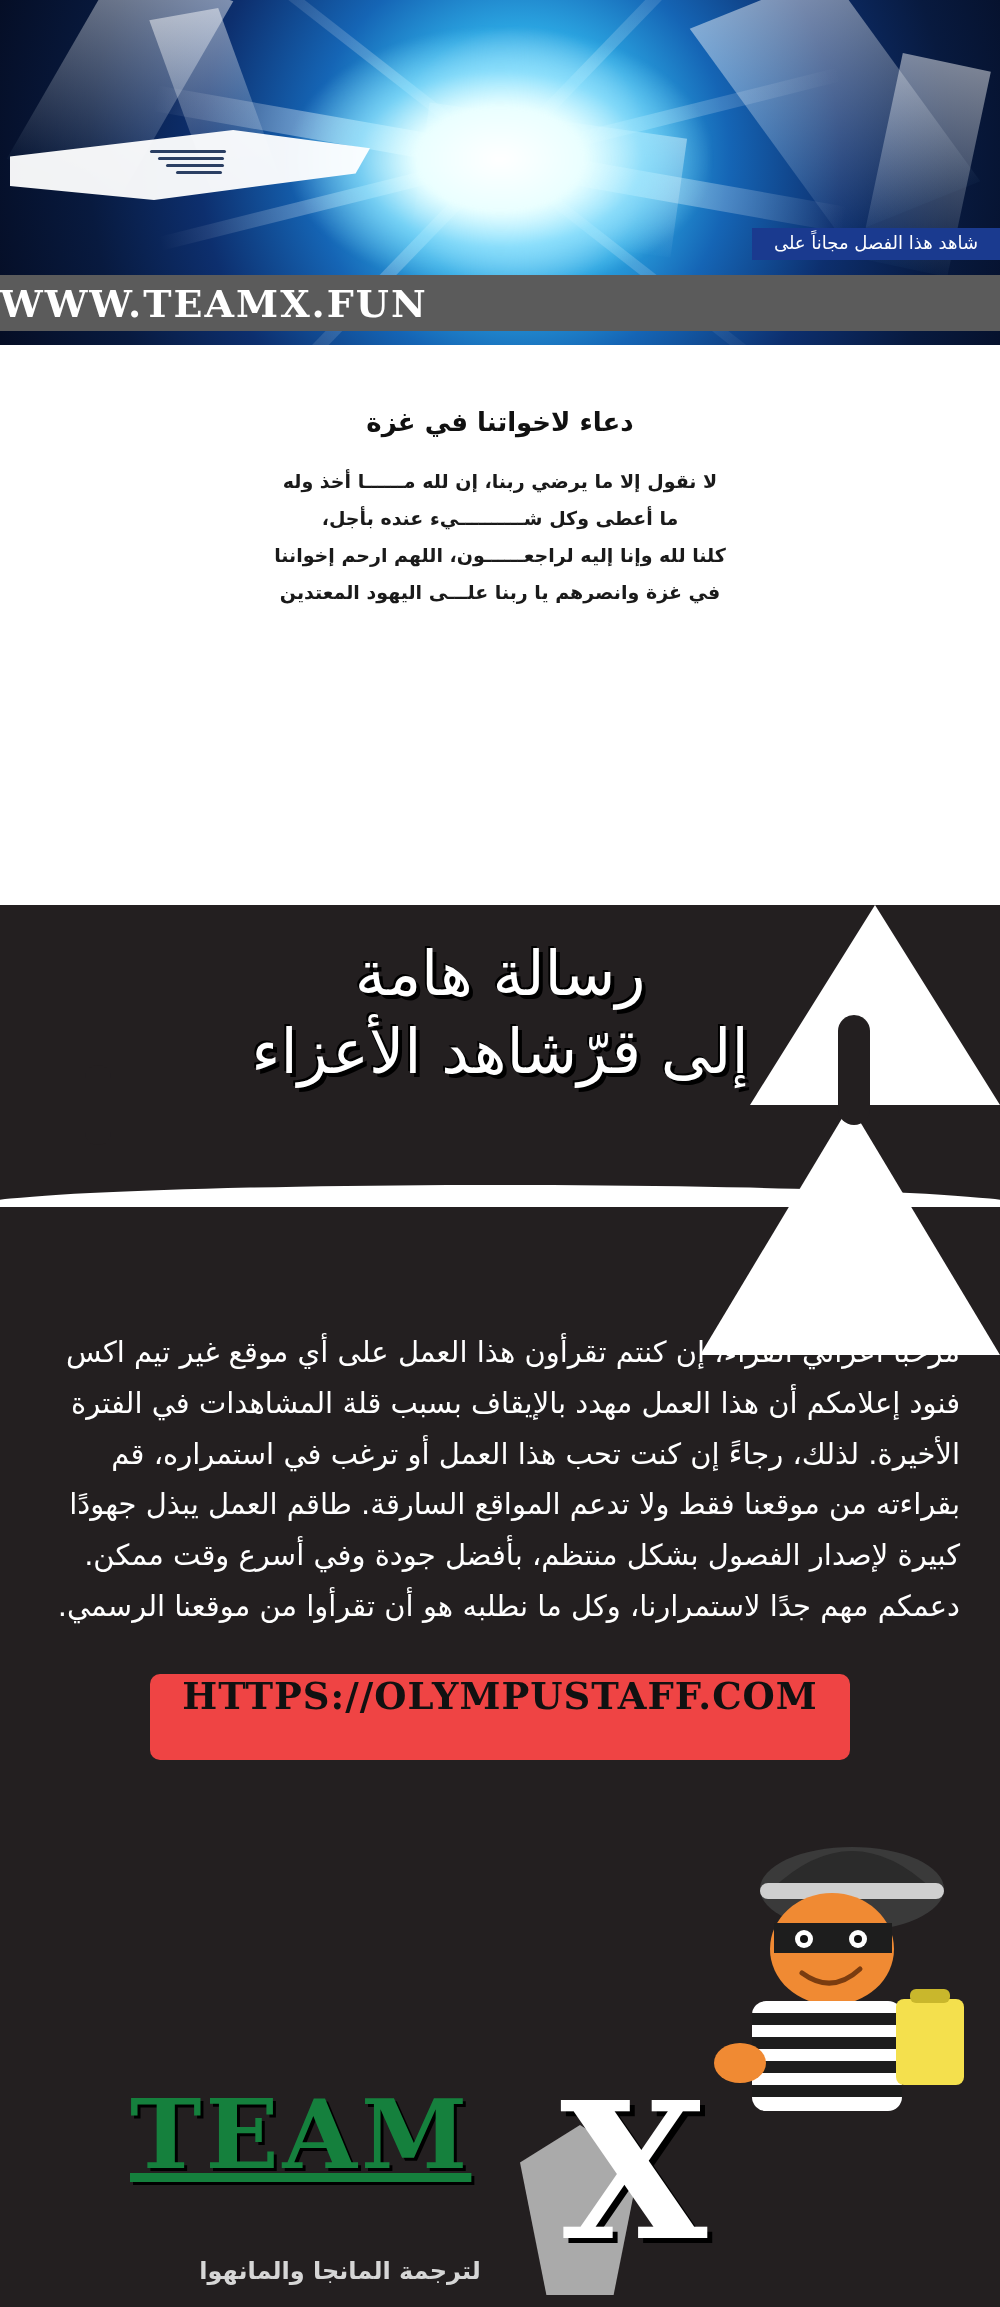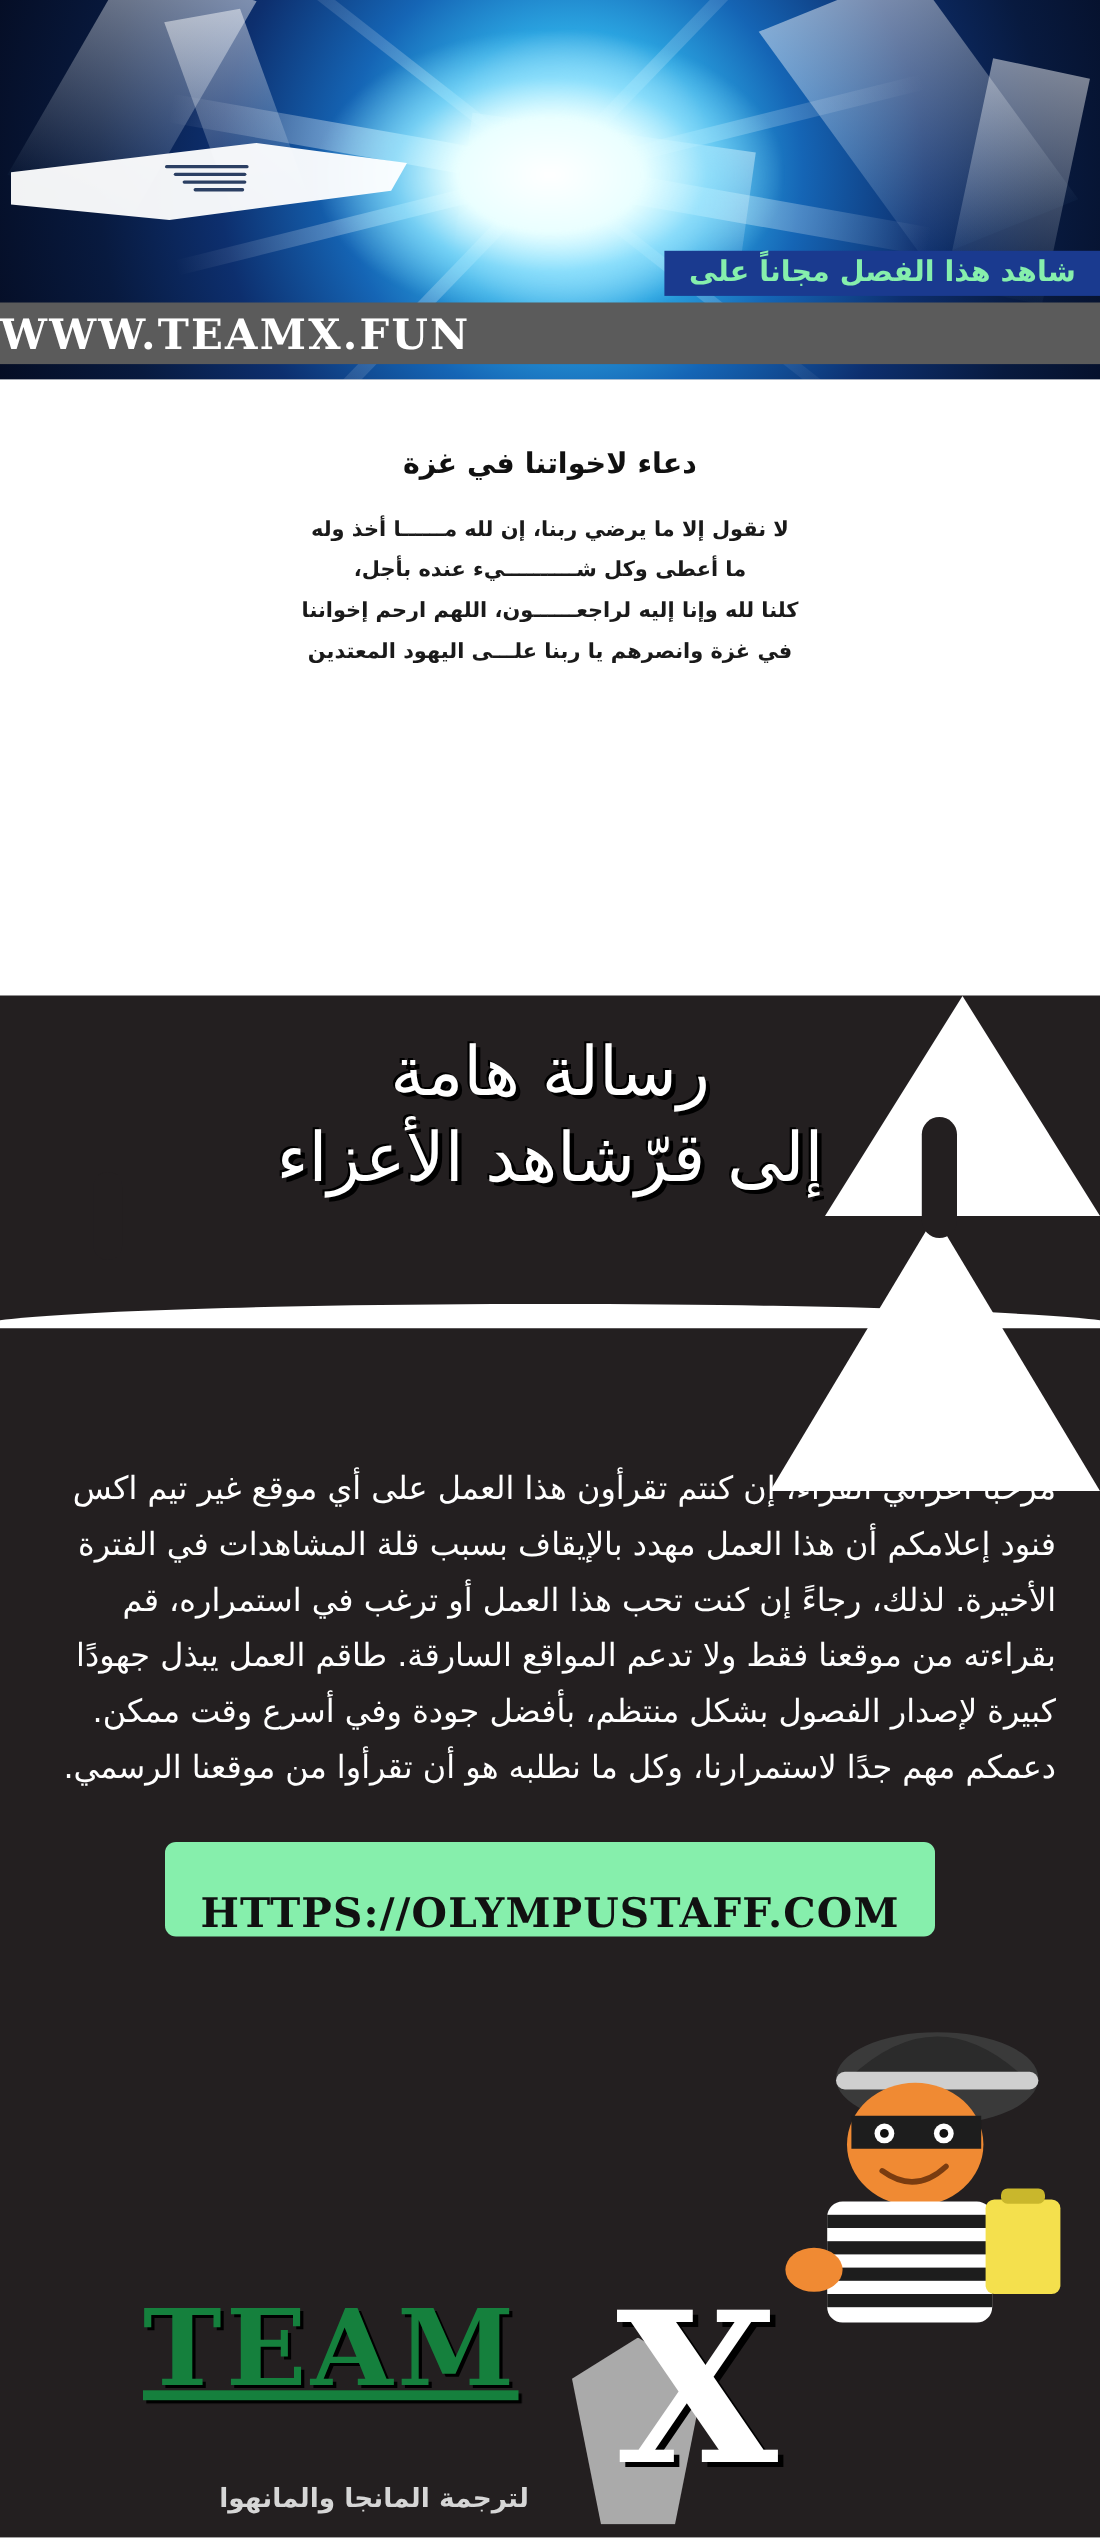--- a/index.html
+++ b/index.html
@@ -84,23 +84,23 @@
     position: absolute;
     left: 0; right: auto;
     top: 228px;
     width: 100%;
     text-align: right;
     padding-left: 0;
   }
   .watch-free span {
     display: inline-block;
     background: #1a3a8f;
-    color: #86efac;
-    font-size: 26px;
-    font-weight: bold;
+    color: #ffffff;
+    font-size: 18px;
+    font-weight: normal;
     padding: 5px 22px 7px 22px;
     line-height: 1.1;
   }
   .site-banner {
     position: absolute;
     left: 0; top: 275px;
     width: 100%;
     height: 56px;
     background: #5b5b5b;
     display: flex;
@@ -215,24 +215,24 @@
     font-size: 29px;
     line-height: 1.75;
     text-align: right;
   }
   .url-box {
     position: relative;
     z-index: 6;
     margin: 42px auto 0 auto;
     width: 700px;
     height: 86px;
-    background: #86efac;
+    background: #ef4444;
     border-radius: 10px;
     display: flex;
-    align-items: flex-end;
+    align-items: flex-start;
     justify-content: center;
   }
   .url-box span {
     color: #111111;
     font-size: 37px;
     font-weight: bold;
     letter-spacing: 1px;
     font-family: "DejaVu Serif", serif;
     direction: ltr;
   }

